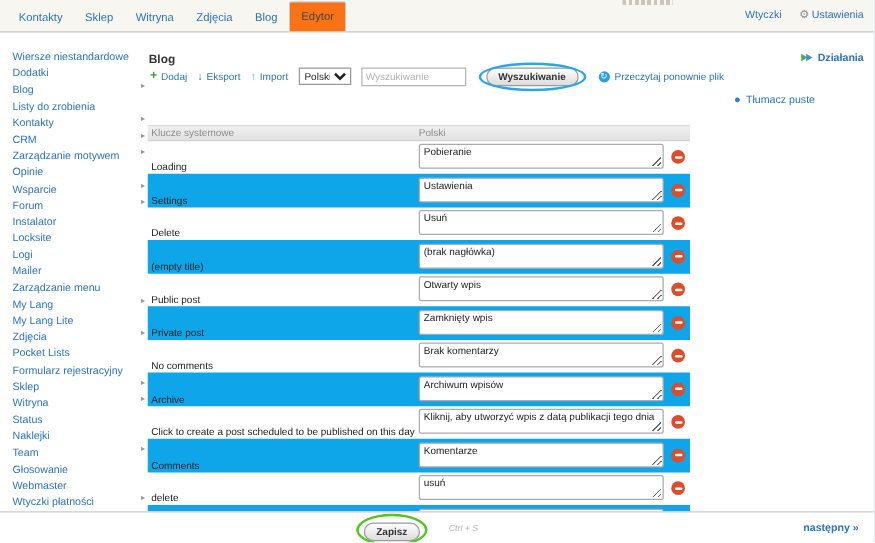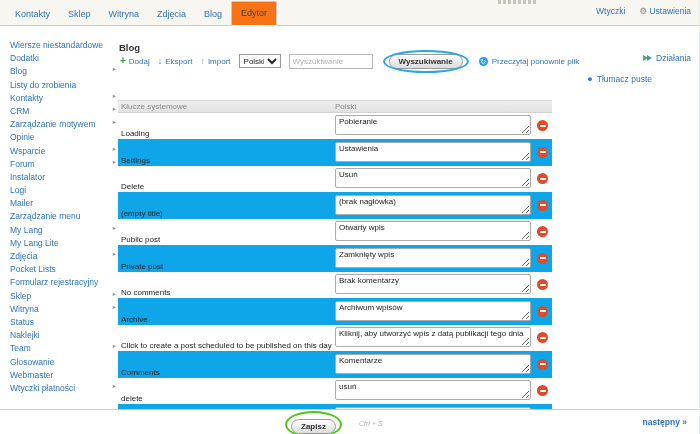--- a/index.html
+++ b/index.html
@@ -40,21 +40,21 @@
   .btn-wrap{position:relative;margin:0 6px;}
   .btn{font-family:"Liberation Sans",sans-serif;font-size:8px;font-weight:bold;color:#333;
        background:linear-gradient(#fefefe,#dcdcdc);border:1px solid #9b9b9b;border-radius:8px;
        padding:2px 9px;cursor:pointer;white-space:nowrap;}
   .annotation{position:absolute;border-radius:50%;pointer-events:none;z-index:5;}
   .annotation.blue{left:-6px;right:-6px;top:-4px;bottom:-4px;border:2px solid #2aa7e3;}
   .annotation.green{left:-6px;right:-6px;top:-4px;bottom:-4px;border:2px solid #55c41e;}
   .reload-link{display:flex;align-items:center;gap:4px;margin-left:10px;font-size:8px;white-space:nowrap;}
   .refresh-ico{display:inline-block;width:9px;height:9px;border-radius:50%;background:#2b9fe3;color:#fff;
                font-size:7px;line-height:9px;text-align:center;}
-  .side-actions{position:absolute;top:25px;right:8px;display:flex;align-items:center;gap:4px;font-size:8.5px;}
+  .side-actions{position:absolute;top:13px;right:8px;display:flex;align-items:center;gap:4px;font-size:8.5px;font-weight:bold;}
   .tri{display:inline-block;width:0;height:0;border-top:3.5px solid transparent;border-bottom:3.5px solid transparent;}
   .tri.g{border-left:5px solid #43b05c;}
   .tri.b{border-left:5px solid #3f8fd6;margin-left:-1px;}
   .translate-link{position:absolute;top:46px;right:47px;display:flex;align-items:center;gap:4px;font-size:8.5px;}
   .dot-ico{color:#2a7fd4;font-size:9px;line-height:1;}
 
   
   .table{position:absolute;left:0;top:44px;width:434px;}
   .t-head{display:flex;height:10.5px;align-items:center;background:linear-gradient(#efefef,#e2e2e2);
           border-top:1px solid #dadada;border-bottom:1px solid #d2d2d2;font-size:8px;color:#8b8b8b;margin-top:28px;}
@@ -129,20 +129,23 @@
       <div class="side-item">
         <span>Wsparcie</span>
         <span class="side-arrow">▸</span>
       </div>
       <div class="side-item">
         <span>Forum</span>
         <span class="side-arrow">▸</span>
       </div>
       <div class="side-item">
         <span>Instalator</span>
+      </div>
+      <div class="side-item">
+        <span>Locksite</span>
       </div>
       <div class="side-item">
         <span>Logi</span>
       </div>
       <div class="side-item">
         <span>Mailer</span>
       </div>
       <div class="side-item">
         <span>Zarządzanie menu</span>
       </div>

